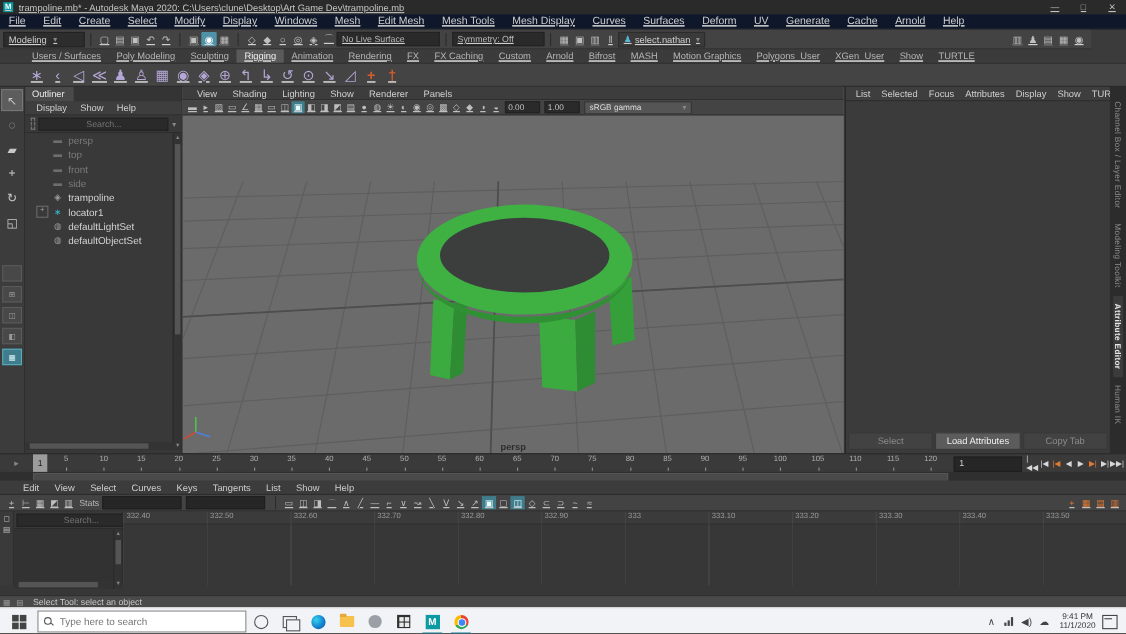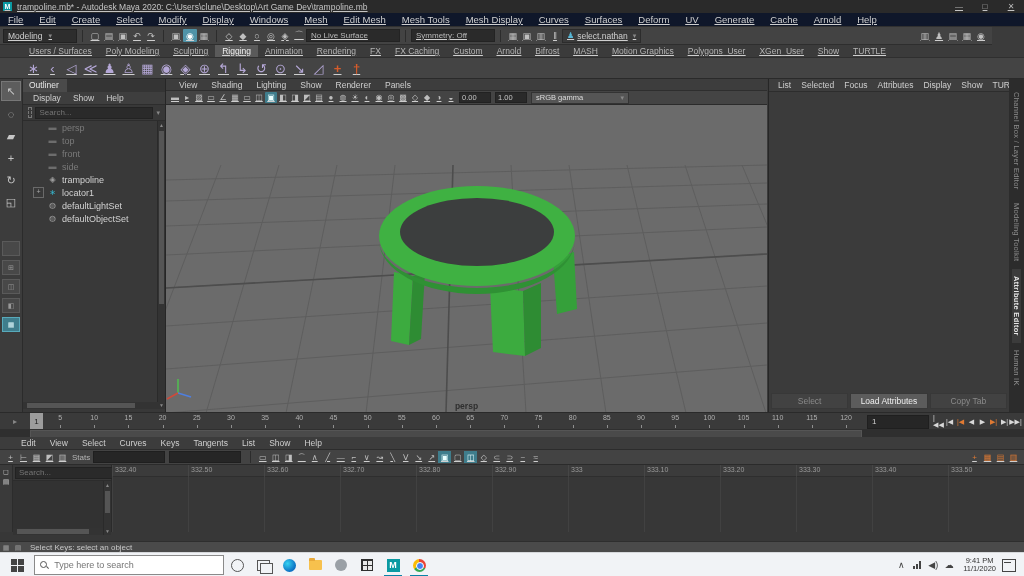--- a/index.html
+++ b/index.html
@@ -58,21 +58,21 @@
   .toolgap{height:26px;}
 
   
   .outliner{left:23px;top:79px;width:142px;height:333px;background:#383838;border-right:1px solid #262626;font-size:9px;}
   .paneltab{display:inline-block;background:#4a4a4a;color:#e8e8e8;font-size:8.5px;padding:1px 8px 2px 6px;}
   .panelmenus{height:12px;background:#3e3e3e;display:flex;align-items:center;padding-left:4px;border-bottom:1px solid #2d2d2d;}
   .panelmenus .mi{padding:0 6px;font-size:8.5px;color:#cfcfcf;}
   .searchrow{height:13px;display:flex;align-items:center;background:#383838;border-bottom:1px solid #2c2c2c;padding:1px 2px;}
   .selbox{width:10px;height:9px;border:1px dashed #777;margin:0 3px;}
   .searchinput{flex:1;height:10px;background:#2a2a2a;border:1px solid #222;color:#9a9a9a;font-size:8px;
-               font-family:"Liberation Sans",sans-serif;padding:0 3px;outline:none;}
+               font-family:"Liberation Sans",sans-serif;padding:0 3px;outline:none;text-align:center;}
   .olist{position:relative;height:288px;background:#393939;overflow:hidden;}
   .orow{display:flex;align-items:center;height:13px;padding-left:24px;font-size:9px;color:#d2d2d2;}
   .orow .oicon{width:11px;font-size:8px;color:#9f9f9f;margin-right:4px;text-align:center;}
   .orow.dim{color:#7a7a7a;} .orow.dim .oicon{color:#6d6d6d;}
   .orow.expandable{padding-left:10px;} .orow.expandable .exp{display:inline-block;}
   .exp{display:none;width:9px;height:9px;border:1px solid #6a6a6a;font-size:7px;line-height:8px;text-align:center;color:#aaa;margin-right:3px;}
   .orow.expandable .oicon{color:#35b2c9;}
   .vscroll{position:absolute;right:0;top:0;width:7px;height:100%;background:#333;border-left:1px solid #2a2a2a;}
   .vscroll .thumb{position:absolute;left:1px;top:10px;width:5px;height:60%;background:#555;}
   .vscroll .ar{position:absolute;left:0;width:7px;height:8px;font-size:5px;color:#888;text-align:center;line-height:8px;}
@@ -691,21 +691,21 @@
             <span class="gcol">333.50</span>
           </div>
         <div class="gcanvas"></div>
       </div>
     </div>
   </div>
 
   <div class="abs helpline">
     <span class="hic">▦</span>
     <span class="hic">▤</span>
-    <span style="margin-left:6px;">Select Keys: select an object</span>
+    <span style="margin-left:6px;">Select Tool: select an object</span>
   </div>
 
   <div class="abs taskbar">
     <span class="startbtn">
       <span class="winlogo">
           <span></span>
           <span></span>
           <span></span>
           <span></span>
         </span>

